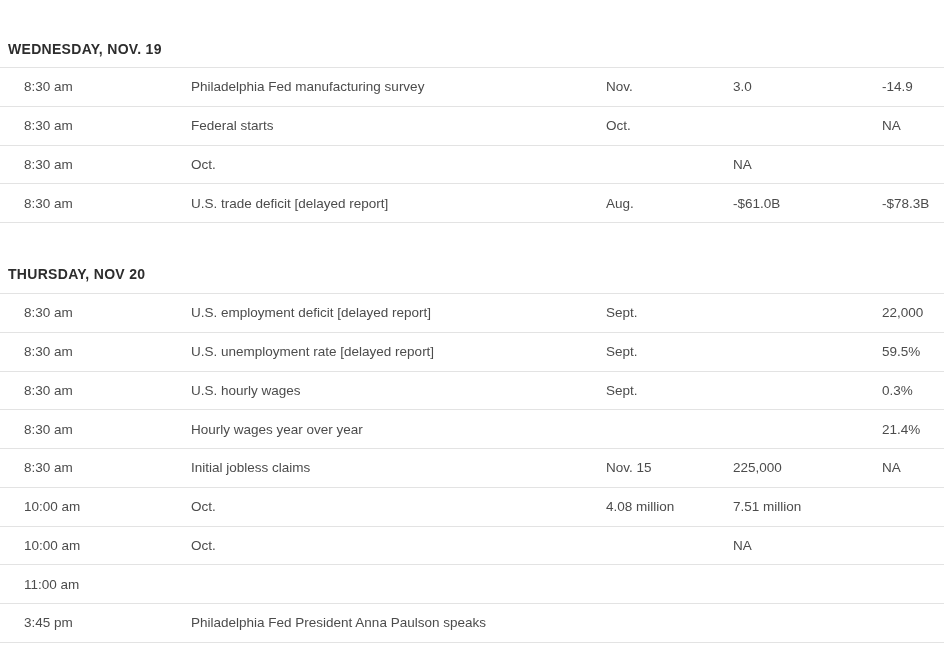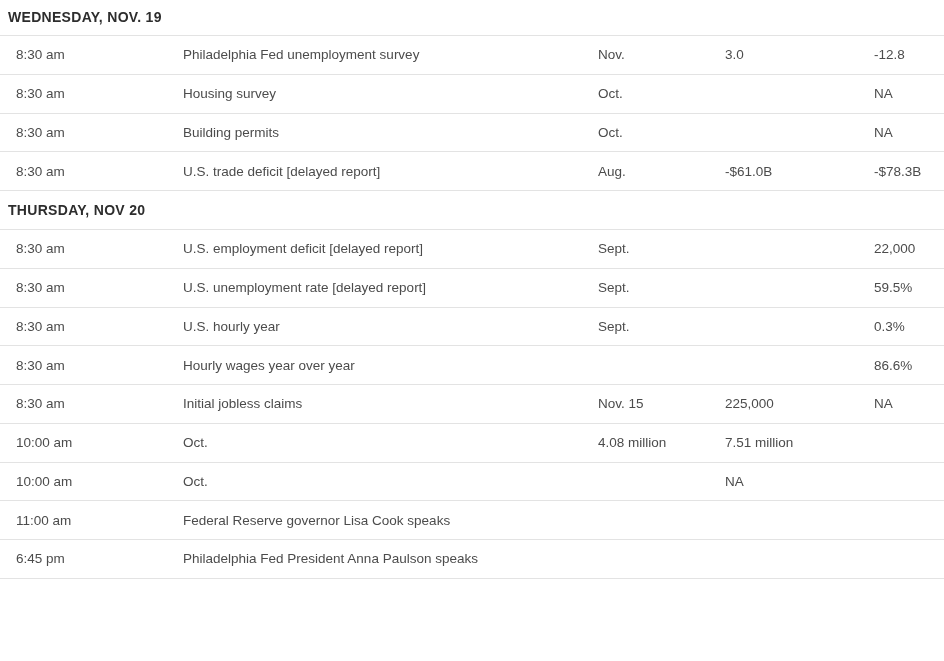--- a/index.html
+++ b/index.html
@@ -16,68 +16,68 @@
   .day-header {
     display: flex;
     align-items: center;
     height: 39px;
     padding-left: 8px;
     border-bottom: 1px solid #e3e3e3;
     font-size: 14px;
     font-weight: 700;
     letter-spacing: 0.3px;
     color: #2d2d2d;
+    margin-top: 32px;
   }
   .section:first-child .day-header {
     height: 36px;
     align-items: flex-start;
     padding-top: 9px;
   }
 
   .row {
     display: grid;
     grid-template-columns: 167px 415px 127px 149px auto;
     align-items: center;
     height: 38.75px;
-    padding-left: 16px;
+    padding-left: 24px;
     border-bottom: 1px solid #e3e3e3;
   }
   .cell {
     font-size: 13.5px;
     color: #4c4c4c;
     white-space: nowrap;
     overflow: hidden;
   }
 </style>
 </head>
 <body>
 
 <div class="calendar" id="calendar-root">
   <section class="section">
     <div class="day-header">WEDNESDAY, NOV. 19</div>
     <div class="rows">
   <div class="row">
     <div class="cell time">8:30 am</div>
-    <div class="cell report">Philadelphia Fed unemployment survey</div>
+    <div class="cell report">Philadelphia Fed manufacturing survey</div>
     <div class="cell period">Nov.</div>
     <div class="cell forecast">3.0</div>
-    <div class="cell previous">-12.8</div>
+    <div class="cell previous">-14.9</div>
   </div>
 
   <div class="row">
     <div class="cell time">8:30 am</div>
-    <div class="cell report">Housing survey</div>
+    <div class="cell report">Federal starts</div>
     <div class="cell period">Oct.</div>
     <div class="cell forecast"></div>
     <div class="cell previous">NA</div>
   </div>
 
   <div class="row">
     <div class="cell time">8:30 am</div>
-    <div class="cell report">Building permits</div>
     <div class="cell period">Oct.</div>
     <div class="cell forecast"></div>
     <div class="cell previous">NA</div>
   </div>
 
   <div class="row">
     <div class="cell time">8:30 am</div>
     <div class="cell report">U.S. trade deficit [delayed report]</div>
     <div class="cell period">Aug.</div>
     <div class="cell forecast">-$61.0B</div>
@@ -101,32 +101,32 @@
   <div class="row">
     <div class="cell time">8:30 am</div>
     <div class="cell report">U.S. unemployment rate [delayed report]</div>
     <div class="cell period">Sept.</div>
     <div class="cell forecast"></div>
     <div class="cell previous">59.5%</div>
   </div>
 
   <div class="row">
     <div class="cell time">8:30 am</div>
-    <div class="cell report">U.S. hourly year</div>
+    <div class="cell report">U.S. hourly wages</div>
     <div class="cell period">Sept.</div>
     <div class="cell forecast"></div>
     <div class="cell previous">0.3%</div>
   </div>
 
   <div class="row">
     <div class="cell time">8:30 am</div>
     <div class="cell report">Hourly wages year over year</div>
     <div class="cell period"></div>
     <div class="cell forecast"></div>
-    <div class="cell previous">86.6%</div>
+    <div class="cell previous">21.4%</div>
   </div>
 
   <div class="row">
     <div class="cell time">8:30 am</div>
     <div class="cell report">Initial jobless claims</div>
     <div class="cell period">Nov. 15</div>
     <div class="cell forecast">225,000</div>
     <div class="cell previous">NA</div>
   </div>
 
@@ -139,29 +139,28 @@
 
   <div class="row">
     <div class="cell time">10:00 am</div>
     <div class="cell period">Oct.</div>
     <div class="cell forecast"></div>
     <div class="cell previous">NA</div>
   </div>
 
   <div class="row">
     <div class="cell time">11:00 am</div>
-    <div class="cell report">Federal Reserve governor Lisa Cook speaks</div>
     <div class="cell period"></div>
     <div class="cell forecast"></div>
     <div class="cell previous"></div>
   </div>
 
 
   <div class="row">
-    <div class="cell time">6:45 pm</div>
+    <div class="cell time">3:45 pm</div>
     <div class="cell report">Philadelphia Fed President Anna Paulson speaks</div>
     <div class="cell period"></div>
     <div class="cell forecast"></div>
     <div class="cell previous"></div>
   </div>
 </div>
   </section>
 </div>
 
 </body></html>

